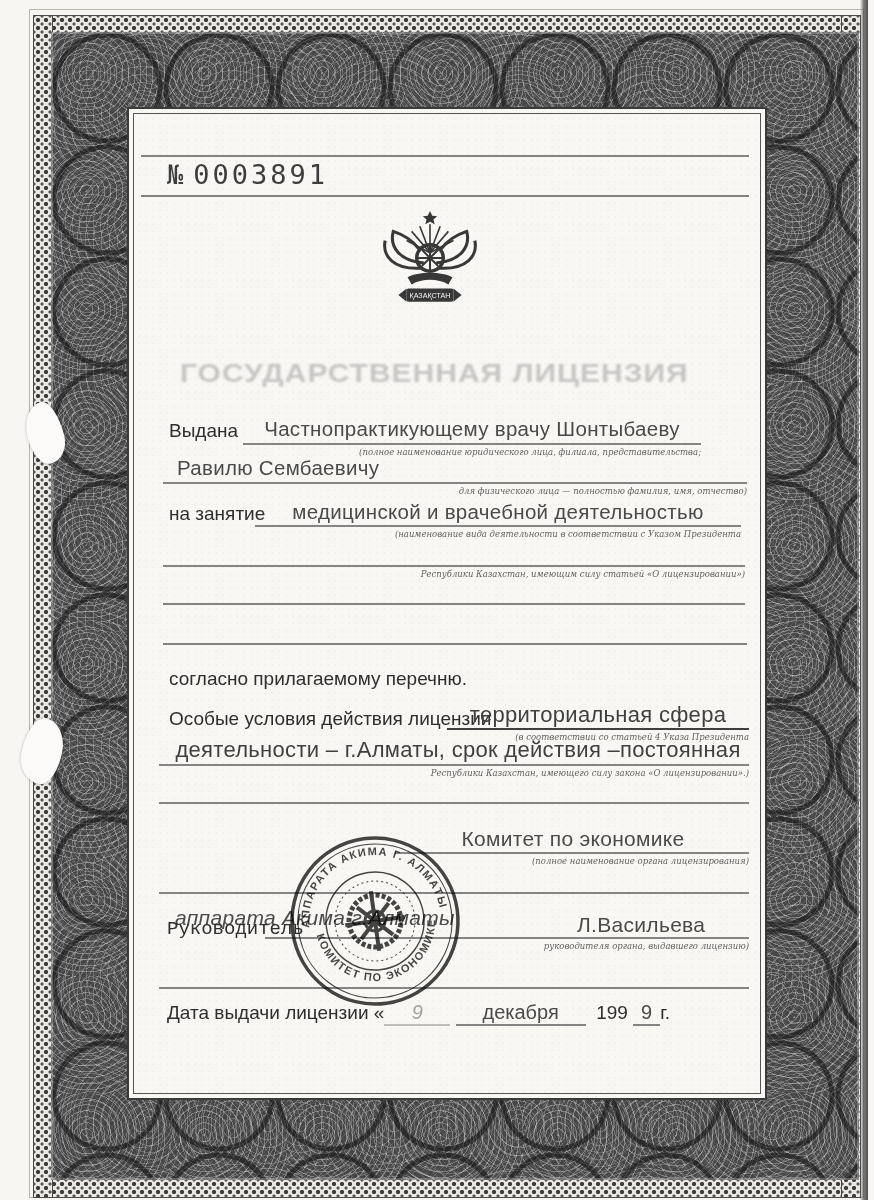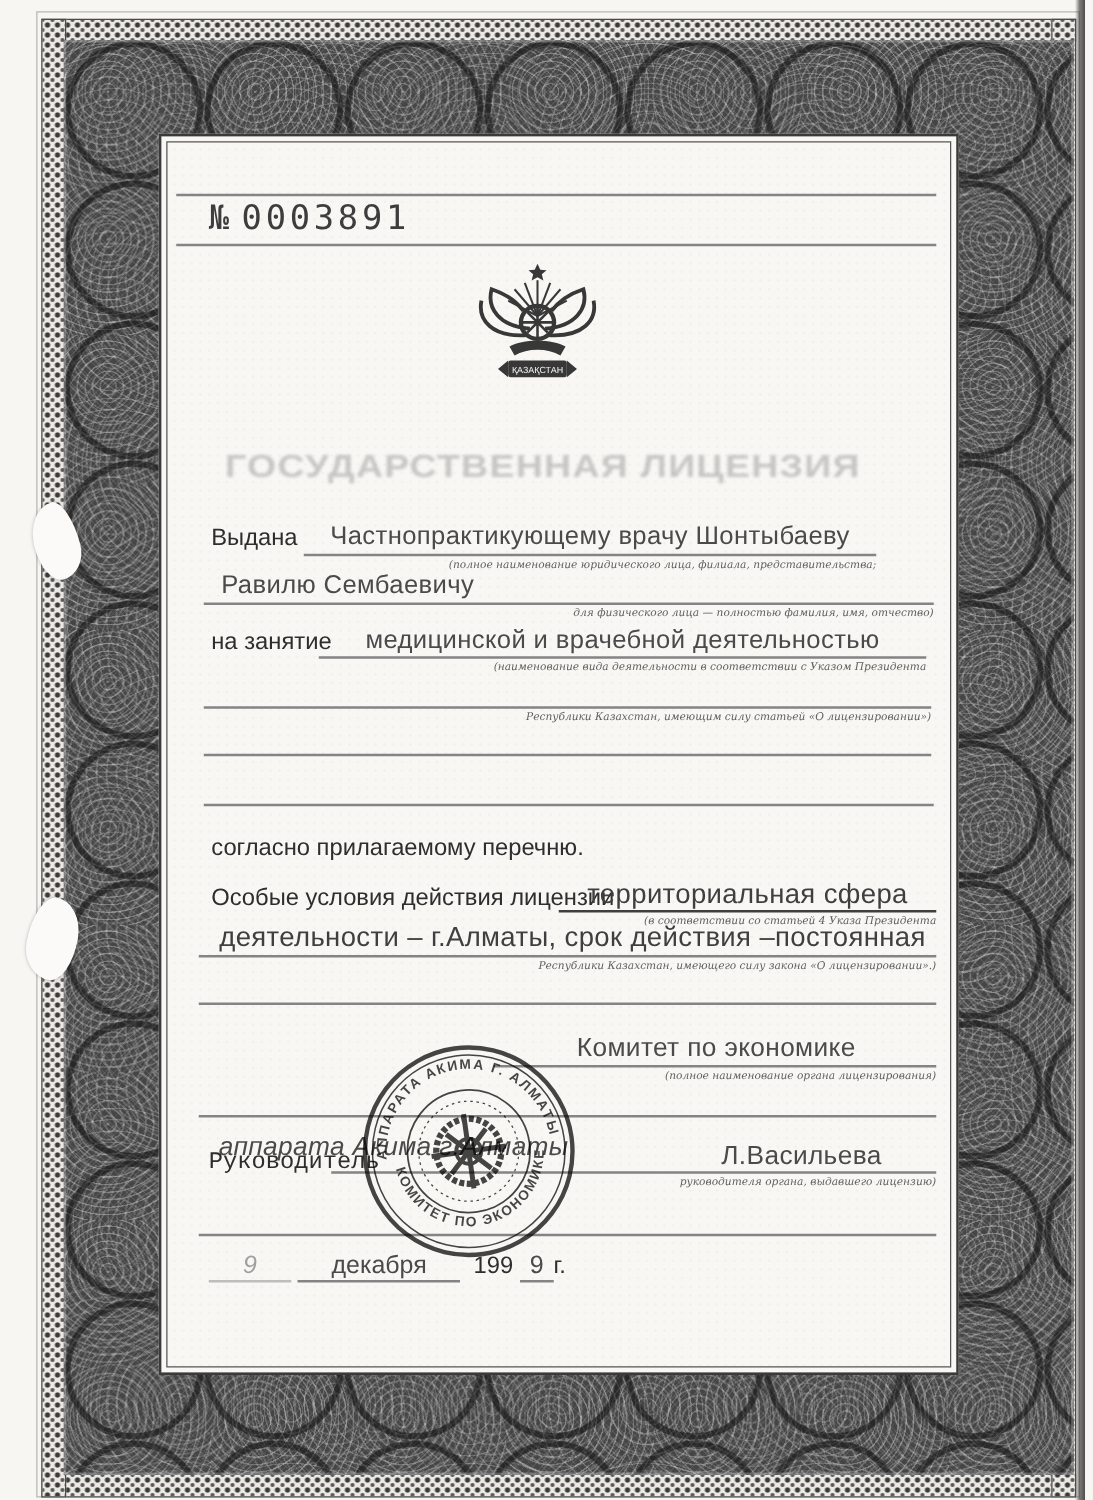--- a/index.html
+++ b/index.html
@@ -181,21 +181,21 @@
       <div class="fill" style="left:38px;top:789px;width:300px;font-size:21px;text-align:left;font-style:italic;">аппарата Акима г.Алматы</div>
       <div class="ln" style="top:775px;left:22px;width:590px;"></div>
 
       <div class="lbl" style="left:30px;top:801px;font-family:Liberation Mono, monospace;">Руководитель</div>
       <div class="fill" style="left:440px;top:796px;width:170px;font-size:21px;text-align:left;">Л.Васильева</div>
       <div class="ln" style="top:820px;left:128px;width:484px;"></div>
       <div class="cap" style="top:824px;left:305px;width:307px;">руководителя органа, выдавшего лицензию)</div>
 
       <div class="ln" style="top:870px;left:22px;width:590px;"></div>
 
-      <div class="date-row"><span class="blankbox daybox">9</span><span> </span><span class="blankbox monthbox">декабря</span><span>  </span><span>199</span><span> </span><span class="blankbox yearbox">9</span><span>г.</span></div>
+      <div class="date-row"><span>Дата выдачи лицензии «</span><span class="blankbox daybox">9</span><span> </span><span class="blankbox monthbox">декабря</span><span>  </span><span>199</span><span> </span><span class="blankbox yearbox">9</span><span>г.</span></div>
 
 
       <svg class="stamp" viewBox="0 0 176 176">
         <defs>
           <path id="arcTop" d="M 22,88 A 66,66 0 0 1 154,88"></path>
           <path id="arcBot" d="M 28,88 A 60,60 0 0 0 148,88"></path>
         </defs>
         <circle cx="88" cy="88" r="83" fill="none" stroke="#1d1d1d" stroke-width="3.5"></circle>
         <circle cx="88" cy="88" r="77" fill="none" stroke="#1d1d1d" stroke-width="1.2"></circle>
         <circle cx="88" cy="88" r="49" fill="none" stroke="#1d1d1d" stroke-width="1.4"></circle>

